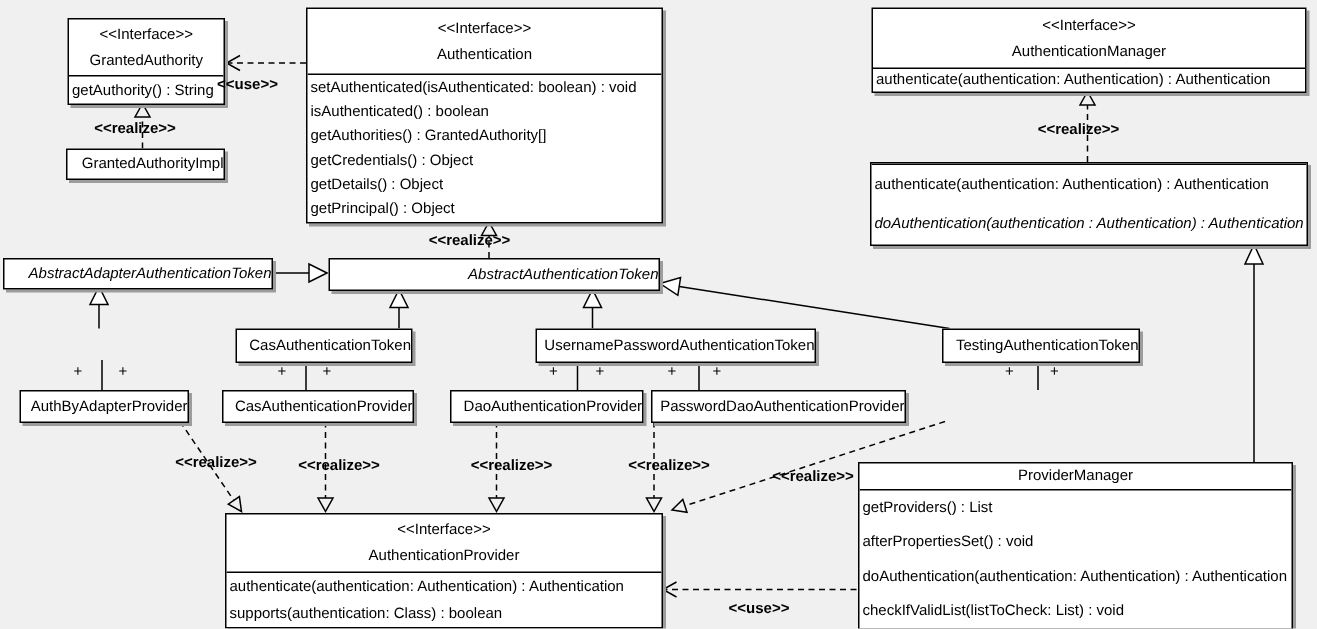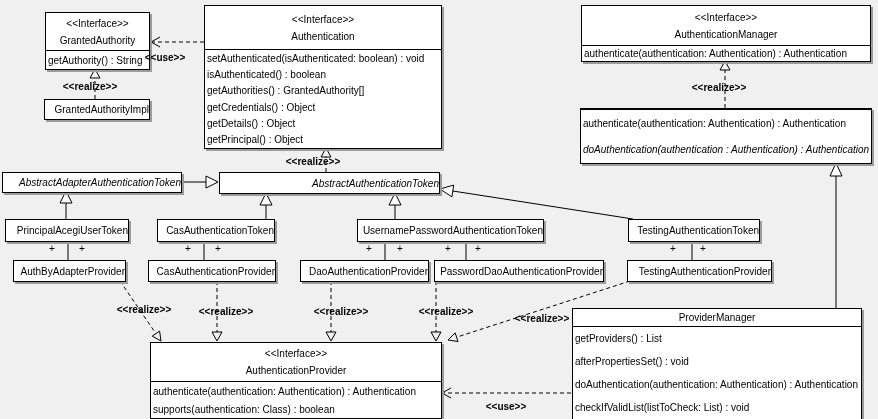--- a/index.html
+++ b/index.html
@@ -172,23 +172,20 @@
   </div>
 
   <div class="cls one" style="left:2px;top:172px;width:178px;height:19px">
     <div class="nm it">AbstractAdapterAuthenticationToken</div>
   </div>
 
   <div class="cls one" style="left:219px;top:172px;width:219px;height:20px">
     <div class="nm it">AbstractAuthenticationToken</div>
   </div>
 
-  <div class="cls one" style="left:5px;top:219px;width:122px;height:21px">
-    <div class="nm">PrincipalAcegiUserToken</div>
-  </div>
 
   <div class="cls one" style="left:157px;top:219px;width:116px;height:21px">
     <div class="nm">CasAuthenticationToken</div>
   </div>
 
   <div class="cls one" style="left:357px;top:219px;width:185px;height:21px">
     <div class="nm">UsernamePasswordAuthenticationToken</div>
   </div>
 
   <div class="cls one" style="left:628px;top:219px;width:130px;height:21px">
@@ -204,23 +201,20 @@
   </div>
 
   <div class="cls one" style="left:300px;top:260px;width:127px;height:20px">
     <div class="nm">DaoAuthenticationProvider</div>
   </div>
 
   <div class="cls one" style="left:434px;top:260px;width:168px;height:20px">
     <div class="nm">PasswordDaoAuthenticationProvider</div>
   </div>
 
-  <div class="cls one" style="left:627px;top:260px;width:143px;height:20px">
-    <div class="nm">TestingAuthenticationProvider</div>
-  </div>
 
   <div class="cls" style="left:150px;top:342px;width:290px;height:75px">
     <div class="hd" style="height:38px">
       <div class="stereo">&lt;&lt;Interface&gt;&gt;</div>
       <div class="nm">AuthenticationProvider</div>
     </div>
     <div class="methods">
       <div class="m">authenticate(authentication: Authentication) : Authentication</div>
       <div class="m">supports(authentication: Class) : boolean</div>
     </div>

